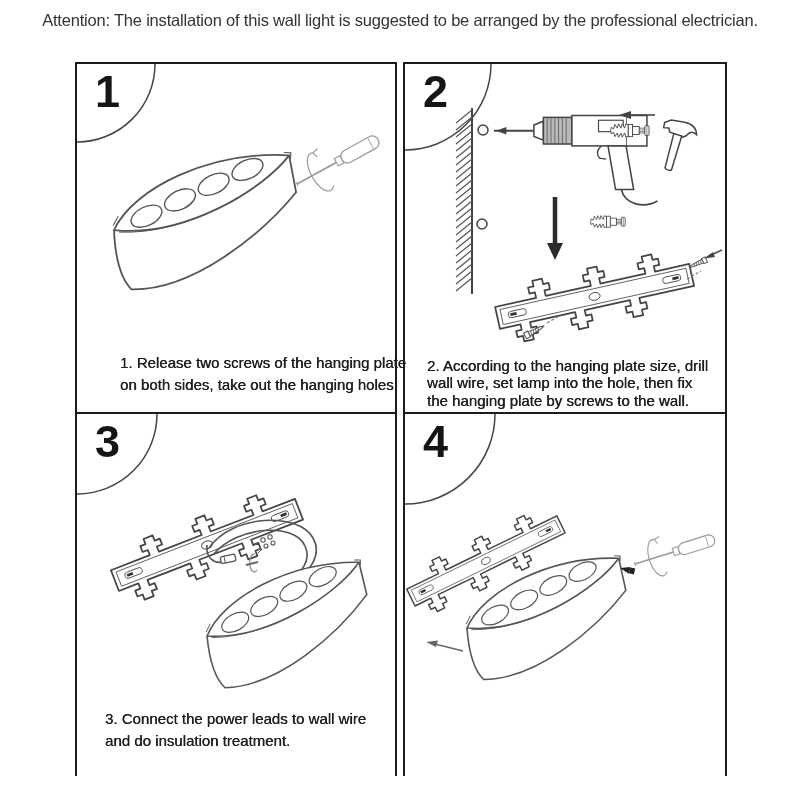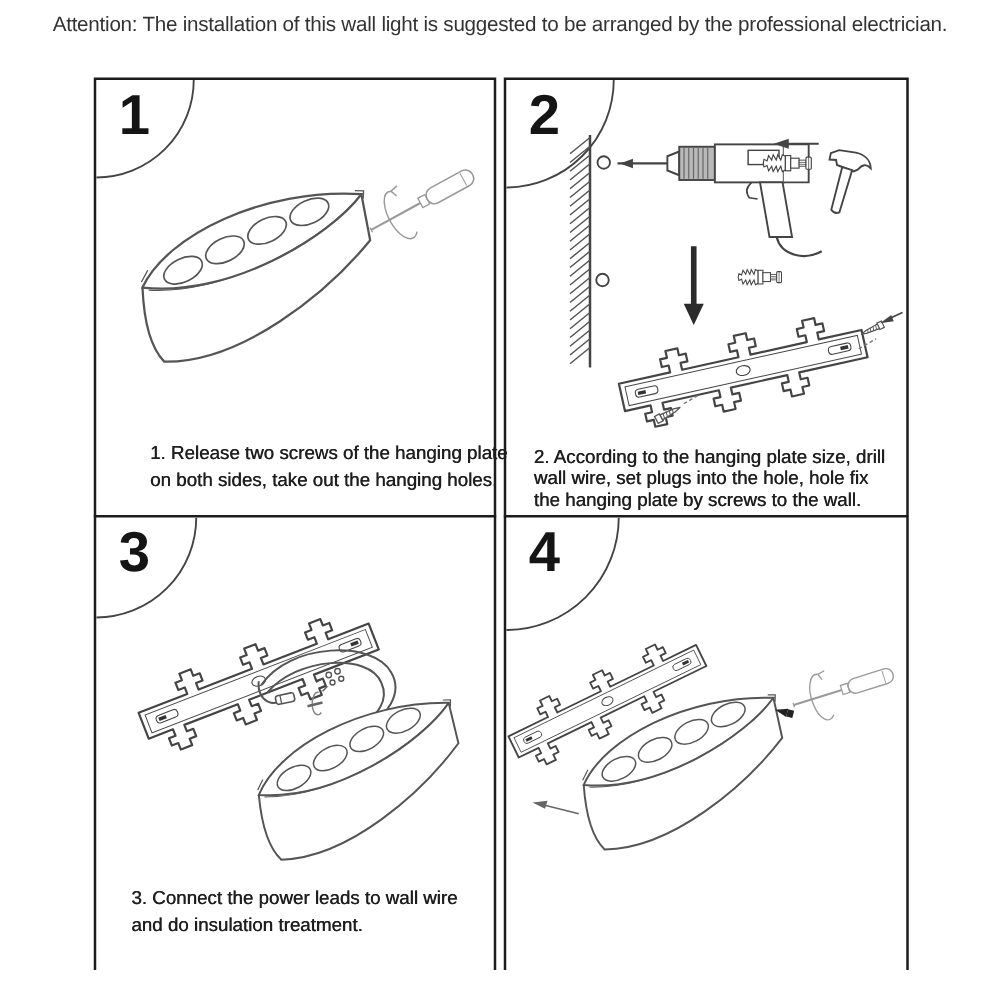--- a/index.html
+++ b/index.html
@@ -157,21 +157,21 @@
         <path d="M 282,215 L 296,207" stroke="#777" stroke-width="1.1" stroke-dasharray="3,2" fill="none"></path>
         <g transform="translate(303,199) rotate(155) scale(0.8)">
             <use href="#sym-screw-sm"></use>
           </g>
         <path d="M 304,192 L 317,186" stroke="#444" stroke-width="1.4" fill="none"></path>
         <path d="M 299,194.5 L 308,188 L 310,193 Z" fill="#444"></path>
       </g>
     </svg>
     <div class="caption cap-left">
       <div class="cl">2. According to the hanging plate size, drill</div>
-      <div class="cl">wall wire, set plugs into the hole, hole fix</div>
+      <div class="cl">wall wire, set lamp into the hole, then fix</div>
       <div class="cl">the hanging plate by screws to the wall.</div>
     </div>
   </div>
 
   <div class="panel" id="panel-3">
     <div class="num">3</div>
     <svg class="illus" viewBox="0 0 318 362">
       <path d="M 80,0 A 80,80 0 0 1 0,80" fill="none" stroke="#444" stroke-width="1.5"></path>
       <g transform="translate(21.2,138.8) rotate(-21.2) scale(0.695)">
         <use href="#sym-plate"></use>

